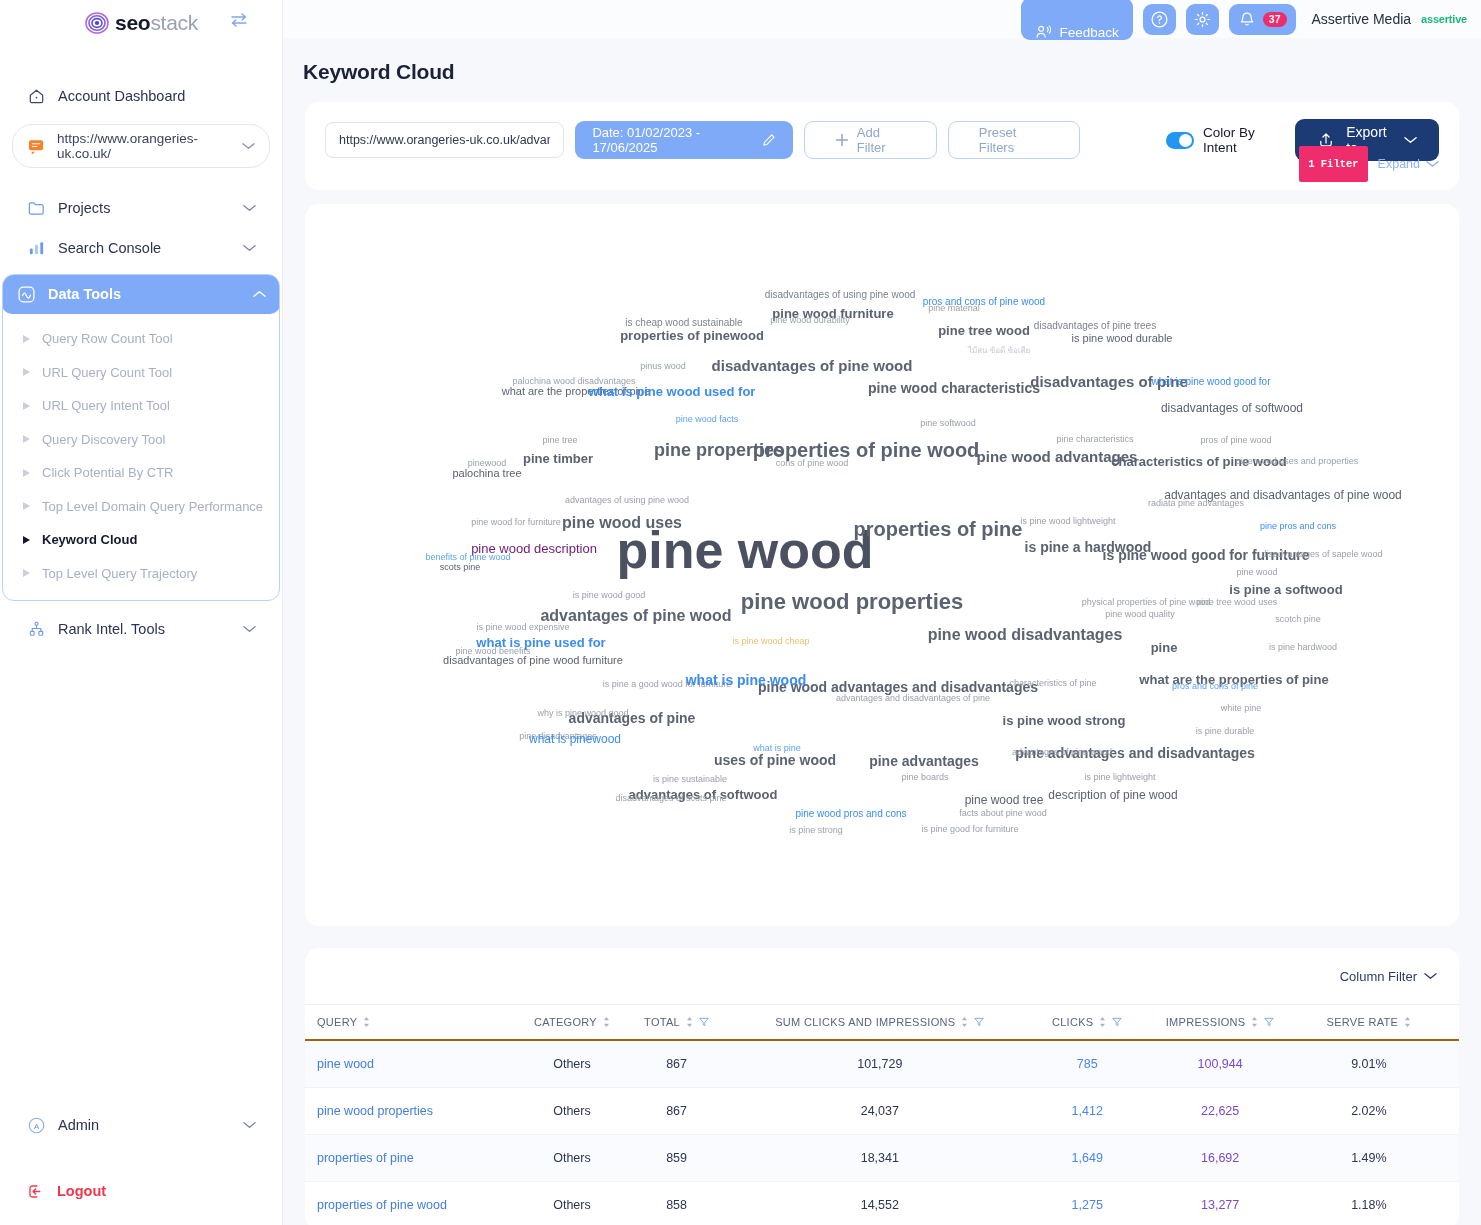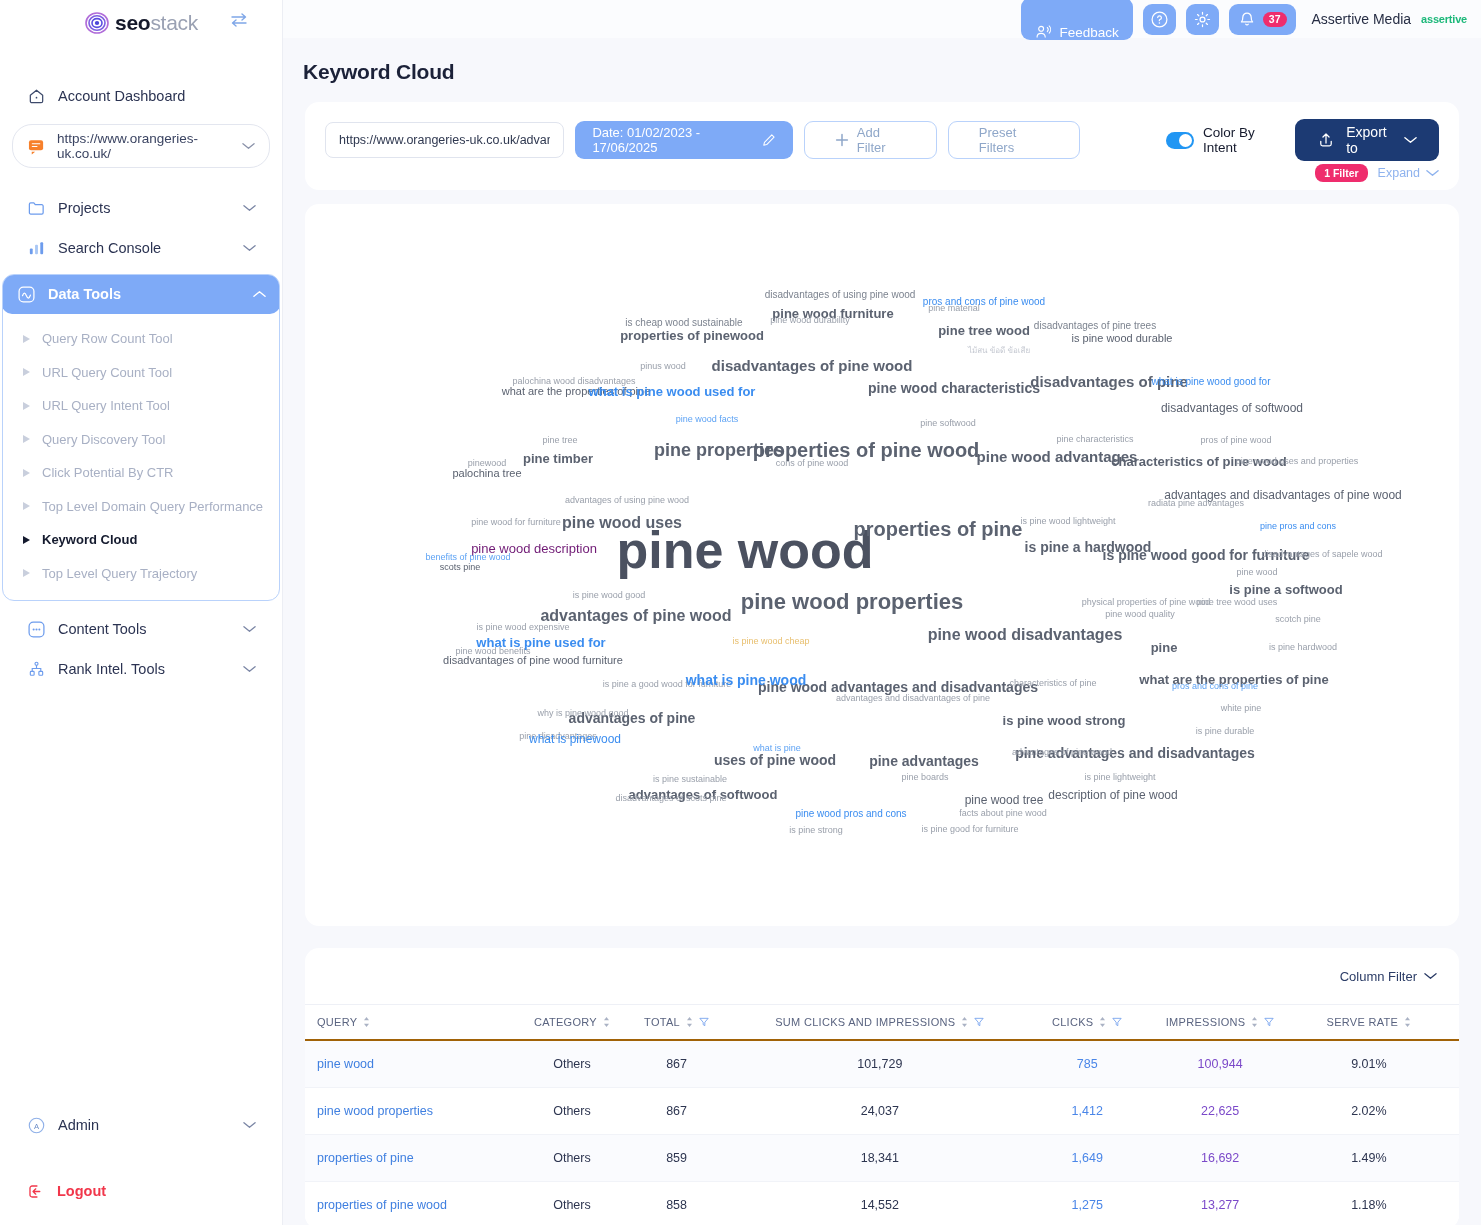--- a/index.html
+++ b/index.html
@@ -118,21 +118,21 @@
     width: 13px; height: 13px; background: #fff; border-radius: 50%; }
   .toggle-label { font-size: 13.5px; color: #151a2d; font-weight: 500; }
   .export-btn {
     margin-left: auto; background: #1c3a73; color: #fff; height: 42px;
     border-radius: 9px; display: flex; align-items: center; gap: 11px;
     padding: 0 22px; font-size: 14px; cursor: pointer;
   }
   .filter-meta { position: absolute; right: 20px; bottom: 8px;
     display: flex; align-items: center; gap: 10px; }
   .filter-count { background: #ef2d6d; color: #fff; font-size: 10.5px; font-weight: 700;
-    border-radius: 8px; padding: 3px 9px; }
+    border-radius: 2px; padding: 12px 9px; font-family: Liberation Mono, monospace; }
   .expand-lnk { color: #8fb3ee; font-size: 12.5px; cursor: pointer;
     display: flex; align-items: center; gap: 6px; }
 
   
   .cloud-card { margin-top: 14px; height: 722px; position: relative; overflow: hidden; }
   .cloud { position: absolute; inset: 0; }
   .w { position: absolute; white-space: nowrap; transform: translate(-50%, -50%);
     font-family: "Liberation Sans", sans-serif; line-height: 1; cursor: pointer; }
 
   
@@ -295,36 +295,20 @@
       </div>
       <div class="sub-item">
         <span class="tri"></span>
         <span>Top Level Query Trajectory</span>
       </div>
       <div style="height:10px"></div>
     </div>
 
     <div style="height:8px"></div>
 
-    <div class="nav-item">
-      <span class="ic">
-        <svg width="19" height="19" viewBox="0 0 20 20">
-            <rect x="2.2" y="2.2" width="15.6" height="15.6" rx="4.4" fill="none" stroke="#6d9ced" stroke-width="1.3"></rect>
-            <circle cx="7" cy="10" r="1.1" fill="#6d9ced"></circle>
-            <circle cx="10" cy="10" r="1.1" fill="#6d9ced"></circle>
-            <circle cx="13" cy="10" r="1.1" fill="#6d9ced"></circle>
-          </svg>
-      </span>
-      <span class="label">Content Tools</span>
-      <span class="chev">
-        <svg width="13" height="8" viewBox="0 0 14 8">
-            <path d="M1 1.5 7 6.5l6-5" fill="none" stroke="#7b86a5" stroke-width="1.4" stroke-linecap="round" stroke-linejoin="round"></path>
-          </svg>
-      </span>
-    </div>
 
     <div class="nav-item">
       <span class="ic">
         <svg width="19" height="19" viewBox="0 0 20 20">
             <circle cx="10" cy="4" r="1.6" fill="none" stroke="#6d9ced" stroke-width="1.2"></circle>
             <path d="M10 5.6v3.3M5.5 12V8.9h9V12" fill="none" stroke="#6d9ced" stroke-width="1.2"></path>
             <rect x="3.5" y="12" width="4" height="4" rx="0.8" fill="none" stroke="#6d9ced" stroke-width="1.2"></rect>
             <rect x="12.5" y="12" width="4" height="4" rx="0.8" fill="none" stroke="#6d9ced" stroke-width="1.2"></rect>
           </svg>
       </span>

